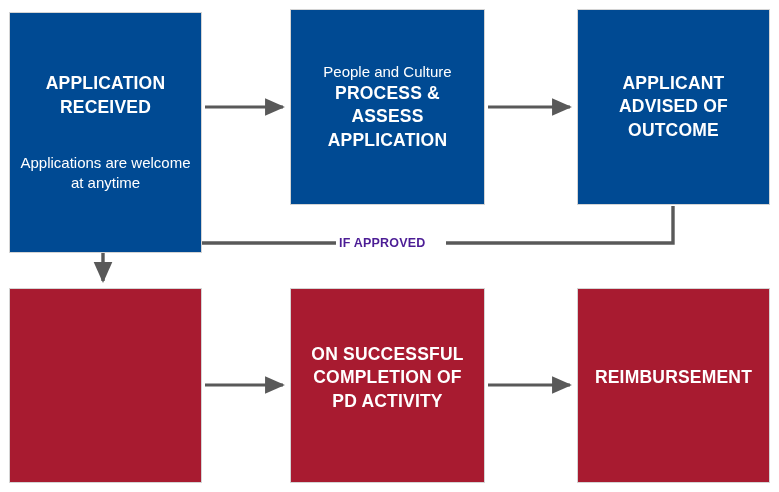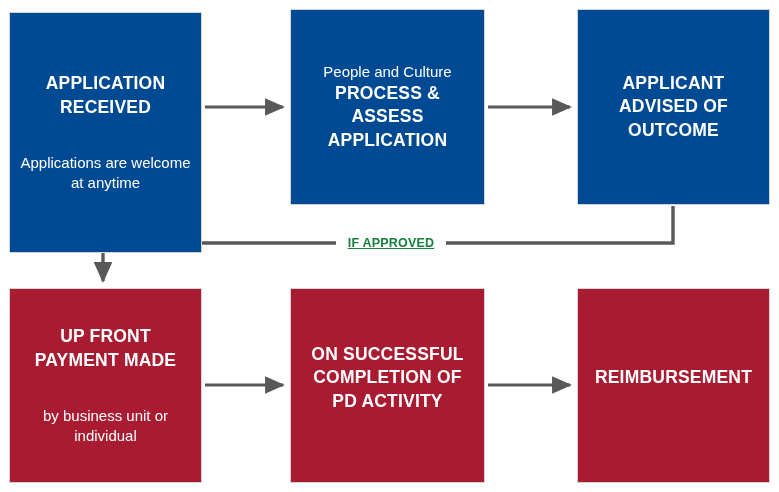--- a/index.html
+++ b/index.html
@@ -72,30 +72,29 @@
     height: 492px;
     pointer-events: none;
   }
 
   
   #if-approved-label {
     position: absolute;
     left: 336px;
     top: 235px;
     width: 110px;
-    text-align: center;
+    text-align: left;
     font-size: 12.5px;
     font-weight: bold;
     letter-spacing: 0.2px;
-    color: #15803d;
+    color: #4c1d95;
     background: #ffffff;
     padding: 0 3px;
     box-sizing: border-box;
     line-height: 16px;
-    text-decoration: underline;
   }
 </style>
 </head>
 <body>
 
 <div id="canvas">
 
   <svg class="connector" viewBox="0 0 779 492" width="779" height="492" aria-hidden="true">
     <defs>
       <marker id="arrowhead" markerWidth="7" markerHeight="7" refX="5.6" refY="3.0" orient="auto" markerUnits="strokeWidth">
@@ -133,23 +132,21 @@
   <div class="node blue" id="node-process-assess">
     <div class="lead">People and Culture</div>
     <div class="title">PROCESS &amp; ASSESS APPLICATION</div>
   </div>
 
   <div class="node blue" id="node-applicant-advised">
     <div class="title">APPLICANT ADVISED OF OUTCOME</div>
   </div>
 
   <div class="node red" id="node-up-front-payment">
-    <div class="title">UP FRONT PAYMENT MADE</div>
     <div class="gap"></div>
-    <div class="sub">by business unit or individual</div>
   </div>
 
   <div class="node red" id="node-on-completion">
     <div class="title">ON SUCCESSFUL COMPLETION OF PD ACTIVITY</div>
     <div class="gap"></div>
   </div>
 
   <div class="node red" id="node-reimbursement">
     <div class="title">REIMBURSEMENT</div>
     <div class="gap"></div>

